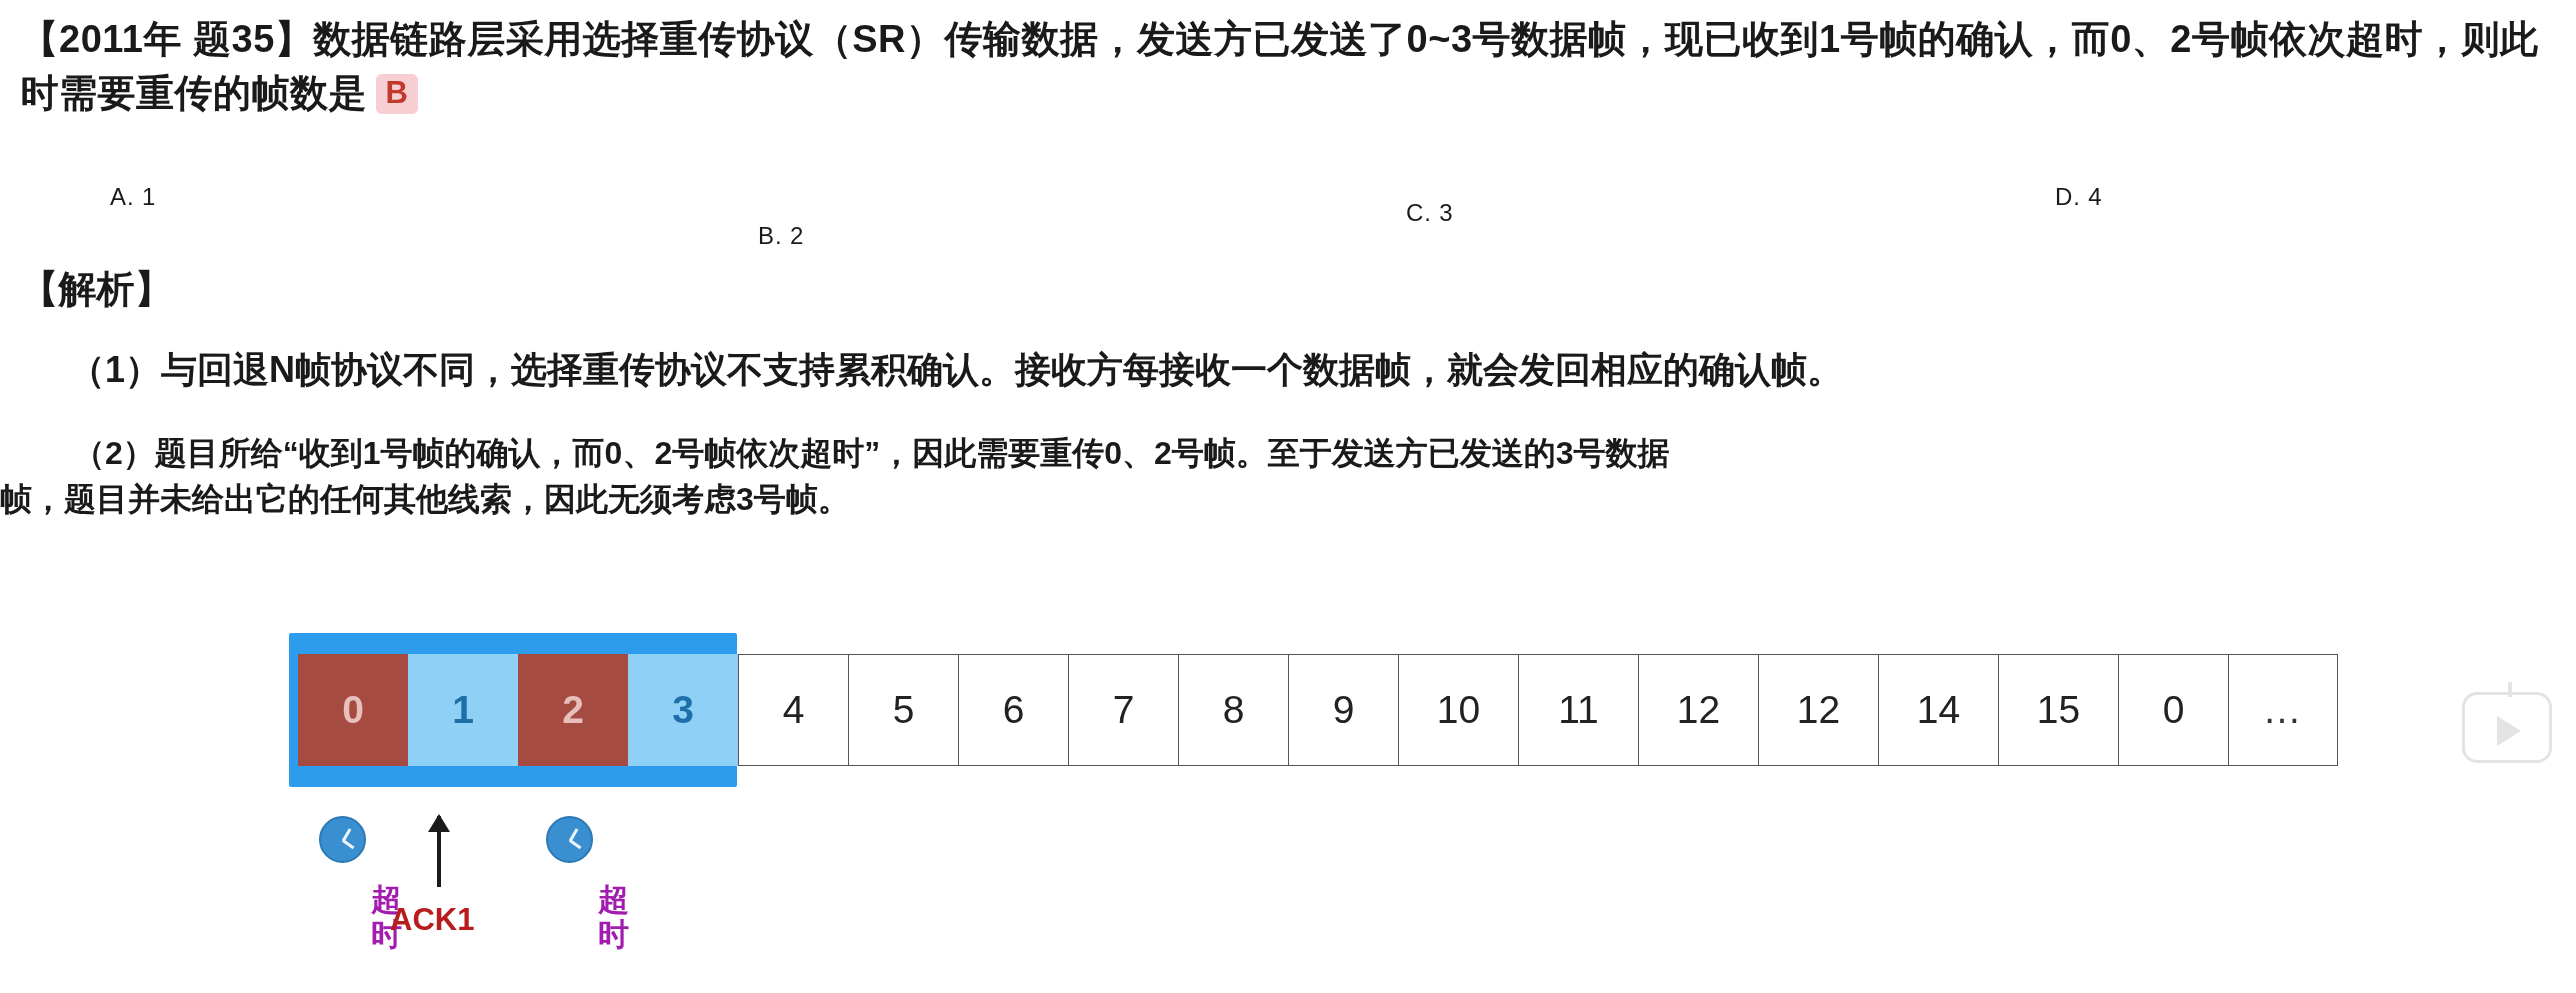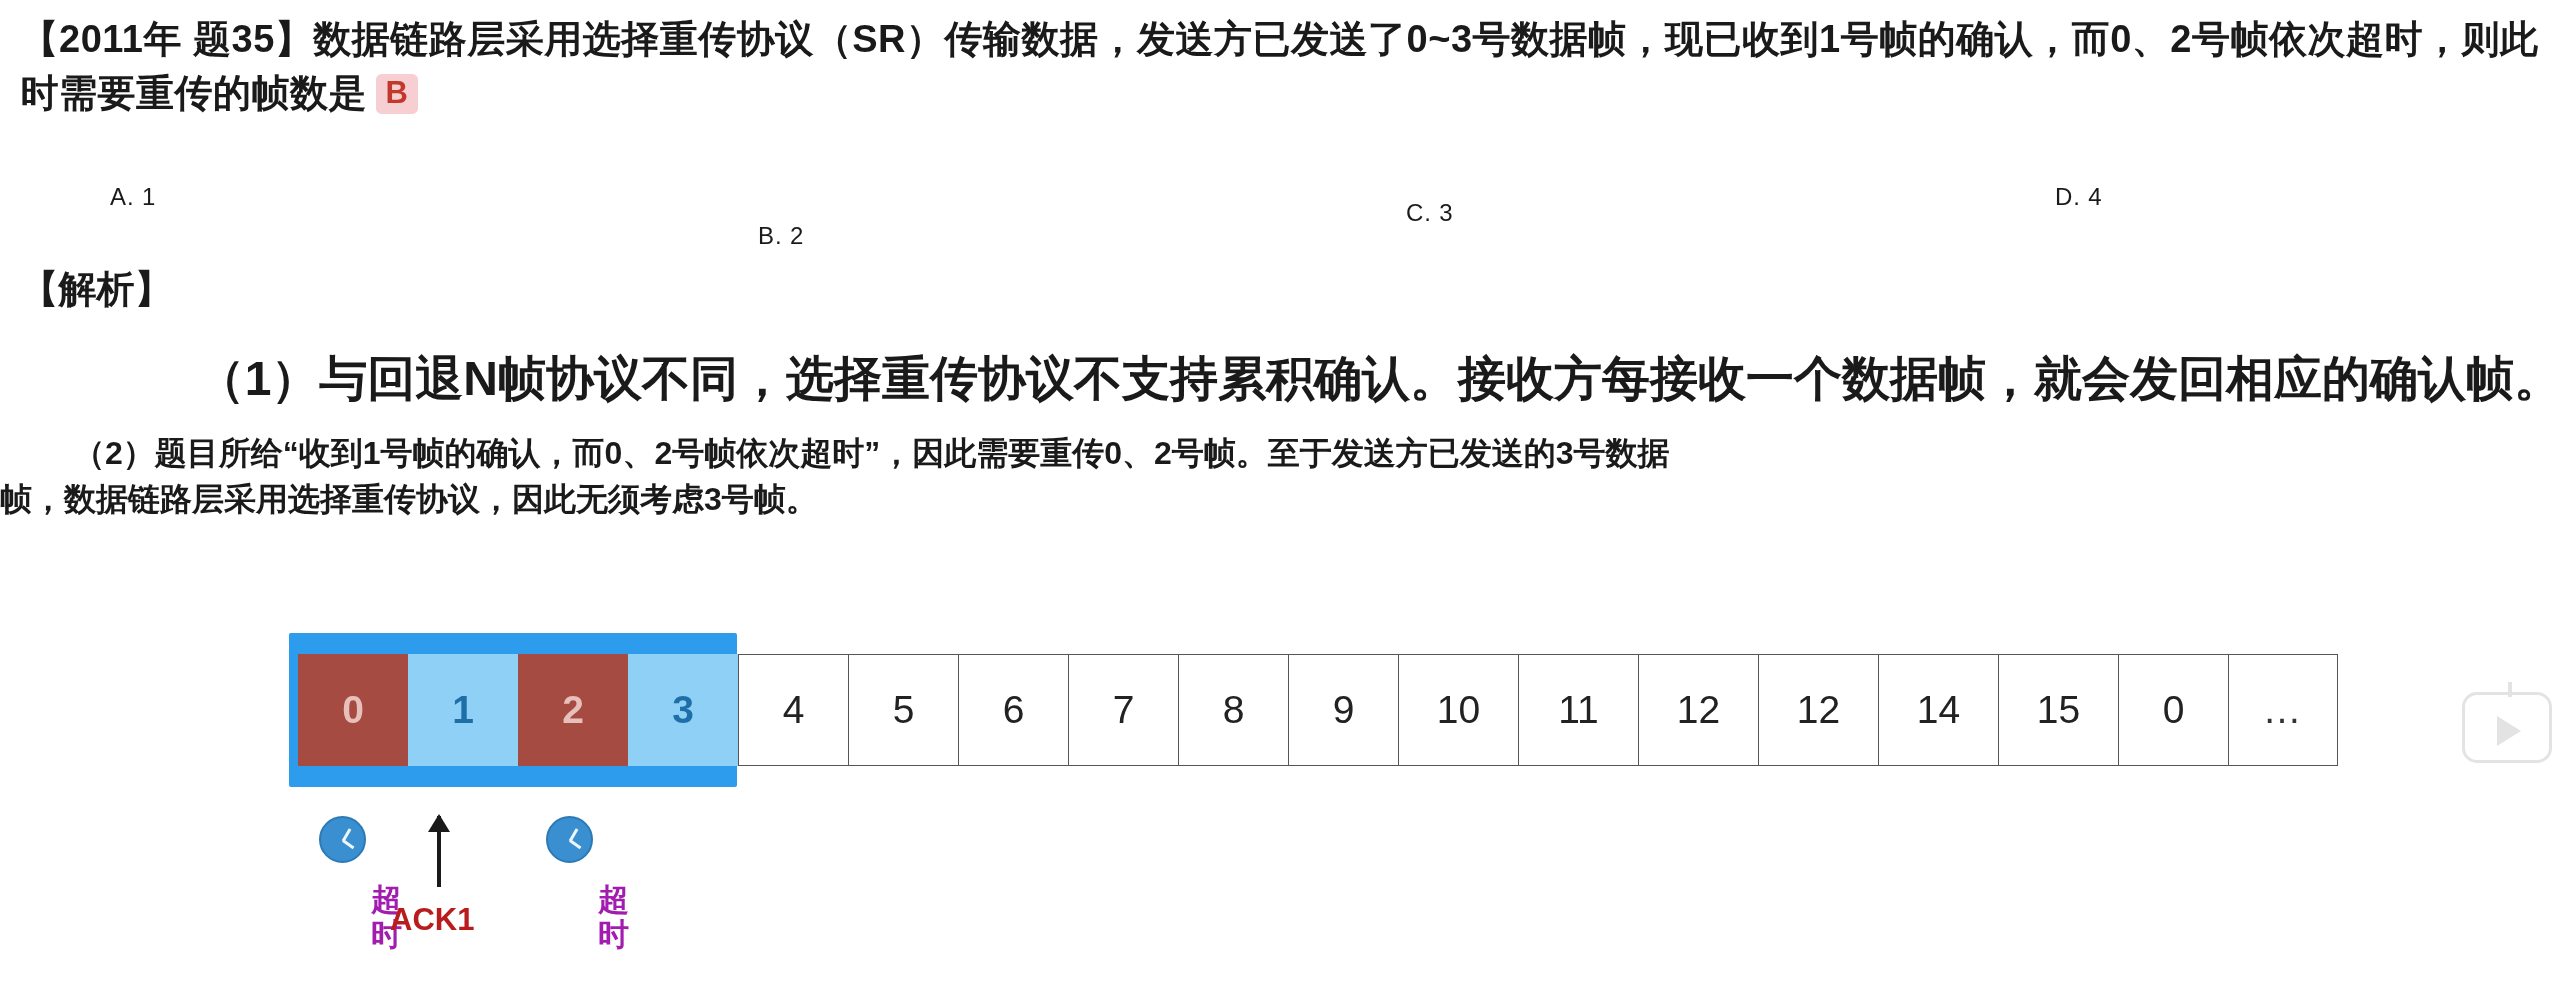--- a/index.html
+++ b/index.html
@@ -68,27 +68,26 @@
   
   .explain-title {
     position: absolute;
     left: 20.5px;
     top: 264px;
     font-size: 38px;
     font-weight: bold;
   }
   .explain-p1 {
     position: absolute;
-    left: 78px;
+    left: 69px;
     top: 344px;
     width: 2484px;
-    font-size: 48px;
+    font-size: 36px;
     font-weight: bold;
     line-height: 1.45;
-    text-align: right;
   }
   .explain-p2 {
     position: absolute;
     left: 73px;
     top: 430px;
     width: 2484px;
     font-size: 32px;
     font-weight: bold;
     line-height: 1.45;
     text-indent: 0;
@@ -277,21 +276,21 @@
     <span class="option opt-a">A. 1</span>
     <span class="option opt-b">B. 2</span>
     <span class="option opt-c">C. 3</span>
     <span class="option opt-d">D. 4</span>
   </div>
 
   <div class="explain-title">【解析】</div>
   <div class="explain-p1">（1）与回退N帧协议不同，选择重传协议不支持累积确认。接收方每接收一个数据帧，就会发回相应的确认帧。</div>
   <div class="explain-p2">
     <span>（2）题目所给“收到1号帧的确认，而0、2号帧依次超时”，因此需要重传0、2号帧。至于发送方已发送的3号数据</span>
-    <span class="cont">帧，数据链路层采用选择重传协议，因此无须考虑3号帧。</span>
+    <span class="cont">帧，题目并未给出它的任何其他线索，因此无须考虑3号帧。</span>
   </div>
 
   <div class="diagram">
     <div class="window-band"></div>
 
     <div class="frames">
       <div class="frame in-window timeout">0</div>
       <div class="frame in-window acked">1</div>
       <div class="frame in-window timeout">2</div>
       <div class="frame in-window pending">3</div>

